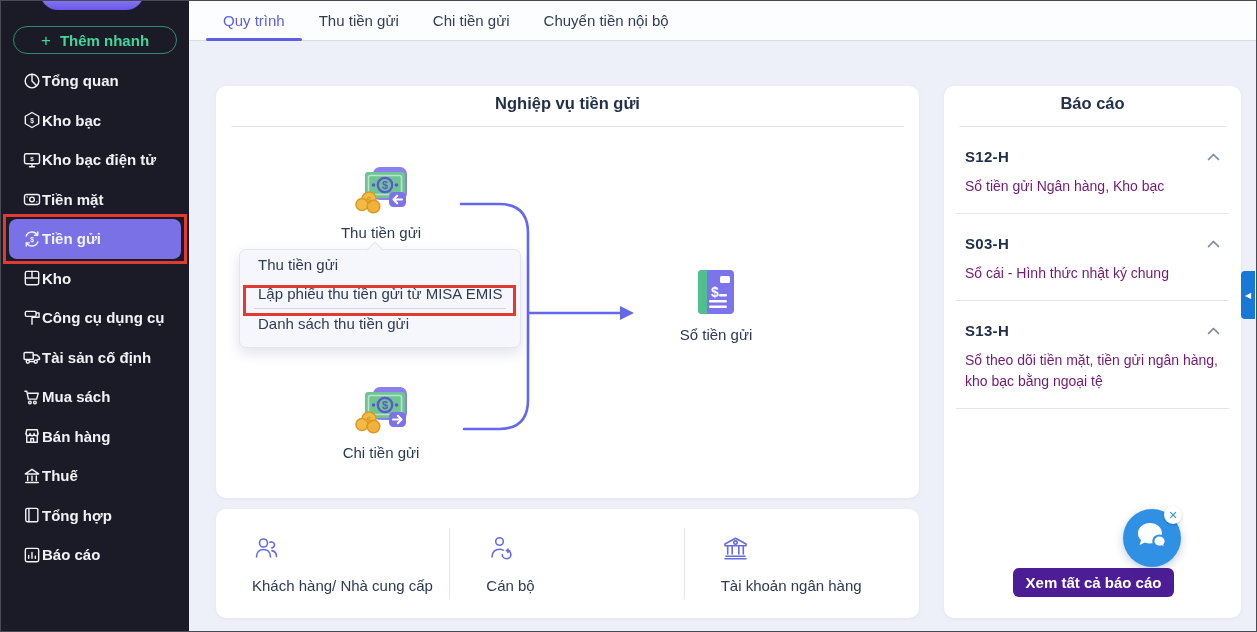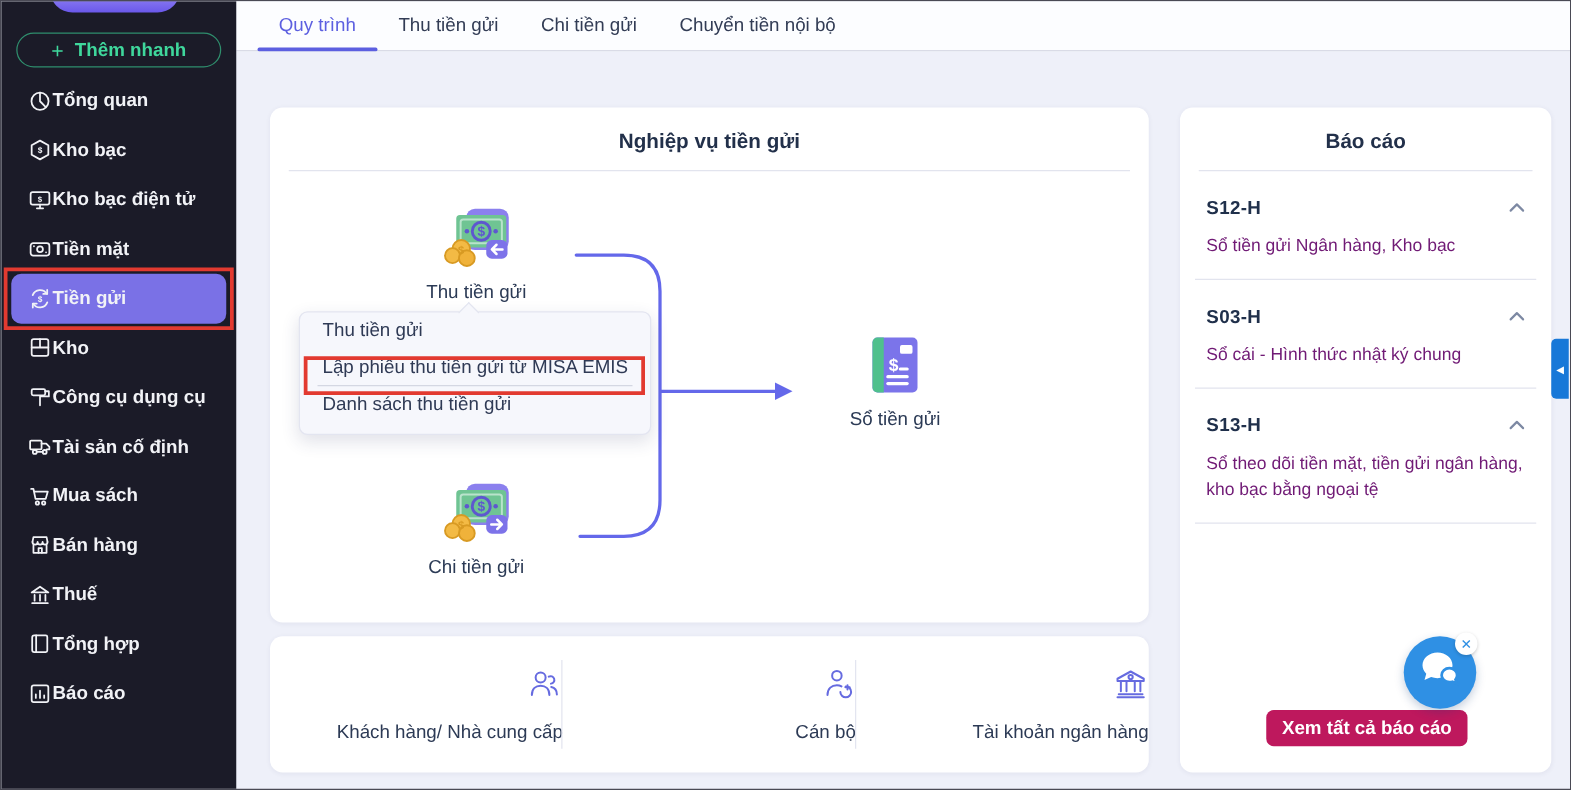--- a/index.html
+++ b/index.html
@@ -44,21 +44,21 @@
         border:1px solid #c6c9da; border-radius:50%; color:#9aa0b5;
         display:flex; align-items:center; justify-content:center; cursor:pointer;
         font-size:11px; letter-spacing:1px; background:#fff; }
 
   
   .card{ position:absolute; background:#fff; border-radius:10px;
          box-shadow:0 1px 4px rgba(30,40,90,.06); }
   .main-card{ left:215px; top:85px; width:703px; height:412px; }
   .bottom-card{ left:215px; top:508px; width:703px; height:109px; }
   .report-card{ left:943px; top:85px; width:297px; height:532px; }
-  .card-title{ text-align:center; padding-top:18px; font-size:16.5px;
+  .card-title{ text-align:center; padding-top:8px; font-size:16.5px;
                font-weight:700; color:#22304a; }
   .title-divider{ margin:13px 15px 0; border-top:1px solid #e2e4ee; }
 
   
   .flow{ position:absolute; inset:0; }
   .flow svg.connectors{ position:absolute; left:0; top:0; }
   .flow-node{ position:absolute; display:flex; flex-direction:column;
               align-items:center; cursor:pointer; }
   .flow-node .n-label{ font-size:15px; color:#2b3a55; margin-top:6px;
                        white-space:nowrap; }
@@ -75,35 +75,35 @@
   .popup-item{ height:29px; display:flex; align-items:center; padding:0 18px;
           font-size:15px; color:#2f3a55; cursor:pointer; white-space:nowrap; }
   .popup-item:first-child{ margin-top:7px; }
   .popup-divider{ border-top:1px solid #d4d7e2; margin:0 14px; }
   .anno-popup{ position:absolute; left:3px; right:4px; top:35px; height:31px;
           border:3px solid #e23a30; pointer-events:none; z-index:4; }
 
   
   .shortcuts{ display:flex; height:100%; align-items:center; }
   .shortcut{ position:relative; flex:1; display:flex; flex-direction:column;
-             align-items:flex-end; justify-content:center; gap:11px; height:100%;
-             cursor:pointer; }
+             align-items:flex-start; justify-content:center; gap:11px; height:100%;
+             cursor:pointer;padding-left:36px; }
   .shortcut .v-div{ position:absolute; right:0; top:19px; bottom:19px; width:1px;
              background:#e3e5f0; }
   .shortcut .sc-label{ font-size:15px; color:#2c3a55; }
 
   
   .report-item{ padding:20px 21px 16px; }
   .report-head{ display:flex; align-items:center; justify-content:space-between;
                 cursor:pointer; }
   .report-code{ font-size:15px; font-weight:700; color:#20304b; letter-spacing:.3px; }
   .report-desc{ font-size:14px; color:#701a75; line-height:1.5; margin-top:11px; }
   .report-divider{ border-top:1px solid #e2e4ee; margin:0 12px; }
   .view-all-btn{ position:absolute; left:69px; top:482px; width:161px; height:29px;
-                 background:#be185d; color:#fff; border:none; border-radius:6px;
+                 background:#4c1d95; color:#fff; border:none; border-radius:6px;
                  font-size:15px; font-weight:700; cursor:pointer;
                  font-family:inherit; }
 
   
   .collapse-handle{ position:absolute; right:1px; top:270px; width:14px; height:48px;
                  background:#1878d8; border-radius:4px 0 0 4px; color:#fff;
                  display:flex; align-items:center; justify-content:center;
                  font-size:8px; cursor:pointer; z-index:6; }
   .chat-fab{ position:absolute; left:1122px; top:508px; width:58px; height:58px;
                  border-radius:50%; background:#2f90e4; display:flex;

